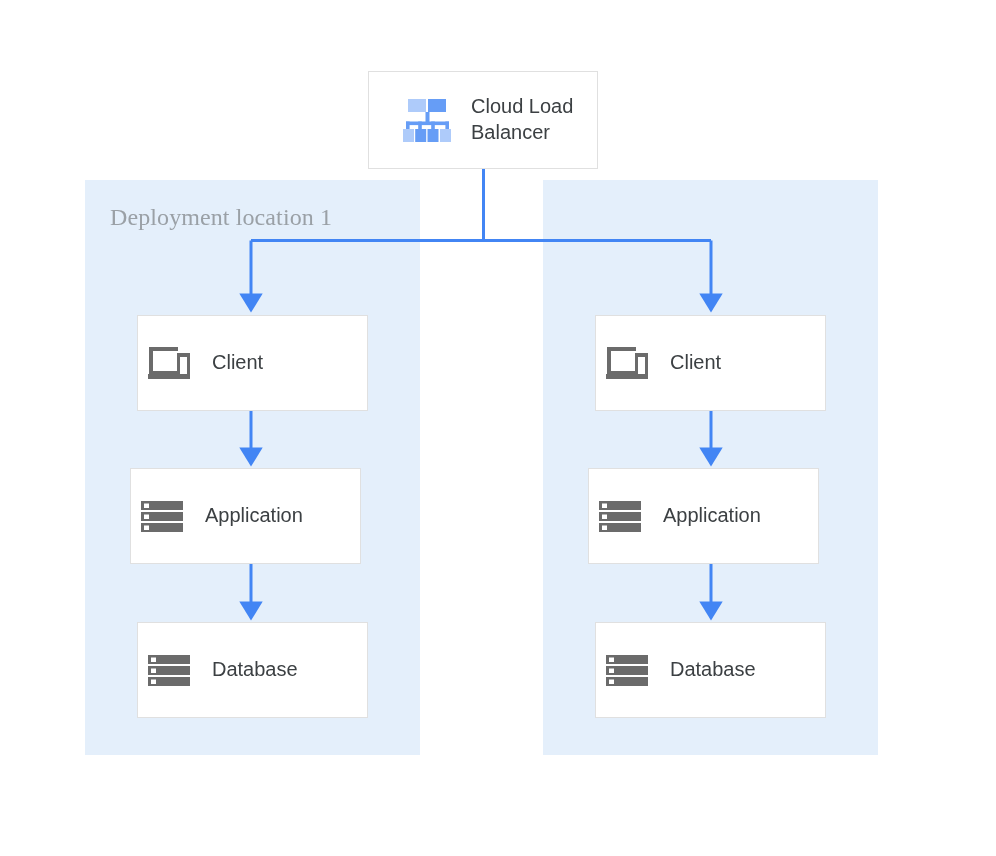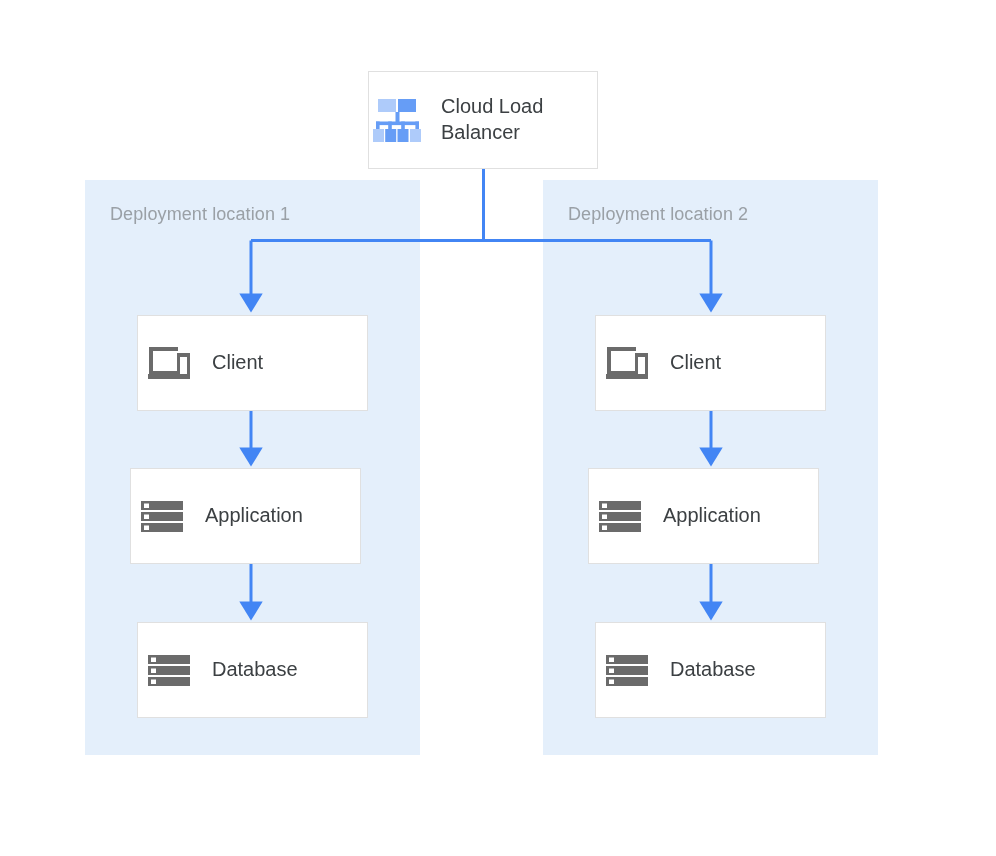--- a/index.html
+++ b/index.html
@@ -30,24 +30,25 @@
   .region {
     position: absolute;
     background: #e4effb;
   }
   #region-1 { left: 85px;  top: 180px; width: 335px; height: 575px; }
   #region-2 { left: 543px; top: 180px; width: 335px; height: 575px; }
 
   .region-label {
     position: absolute;
     top: 204px;
-    font-size: 18px;
+    font-size: 24px;
     color: #9aa0a6;
     letter-spacing: 0.1px;
     white-space: nowrap;
+    font-family: Liberation Serif, serif;
   }
   #region-1-label { left: 110px; }
   #region-2-label { left: 568px; }
 
   
   .node {
     position: absolute;
     box-sizing: border-box;
     background: #ffffff;
     border: 1px solid #e0e0e0;
@@ -67,21 +68,21 @@
     white-space: nowrap;
     line-height: 1.28;
   }
 
   
   #node-lb {
     left: 368px;
     top: 71px;
     width: 230px;
     height: 98px;
-    padding-left: 2px;
+    padding-left: 32px;
   }
   #node-lb .node-icon { width: 54px; height: 54px; }
   #node-lb .node-label {
     margin-left: 16px;
     white-space: normal;
     width: 120px;
     color: #3c4043;
   }
 
   
@@ -125,21 +126,20 @@
     <path d="M711,240.5 L711,297" stroke="#4285f4" stroke-width="3" fill="none" marker-end="url(#arrowhead)"></path>
 
     <path d="M251,411 L251,451" stroke="#4285f4" stroke-width="3" fill="none" marker-end="url(#arrowhead)"></path>
     <path d="M251,564 L251,605" stroke="#4285f4" stroke-width="3" fill="none" marker-end="url(#arrowhead)"></path>
 
     <path d="M711,411 L711,451" stroke="#4285f4" stroke-width="3" fill="none" marker-end="url(#arrowhead)"></path>
     <path d="M711,564 L711,605" stroke="#4285f4" stroke-width="3" fill="none" marker-end="url(#arrowhead)"></path>
   </svg>
 
   <div class="region-label" id="region-1-label">Deployment location 1</div>
-  <div class="region-label" id="region-2-label">Deployment location 2</div>
 
   <div class="node" id="node-lb">
     <span class="node-icon">
       <svg width="54" height="54" viewBox="0 0 54 54">
 
         <rect x="7" y="6" width="18" height="13" fill="#aecbfa"></rect>
         <rect x="27" y="6" width="18" height="13" fill="#669df6"></rect>
 
         <rect x="24.5" y="19" width="4" height="11" fill="#669df6"></rect>
 

